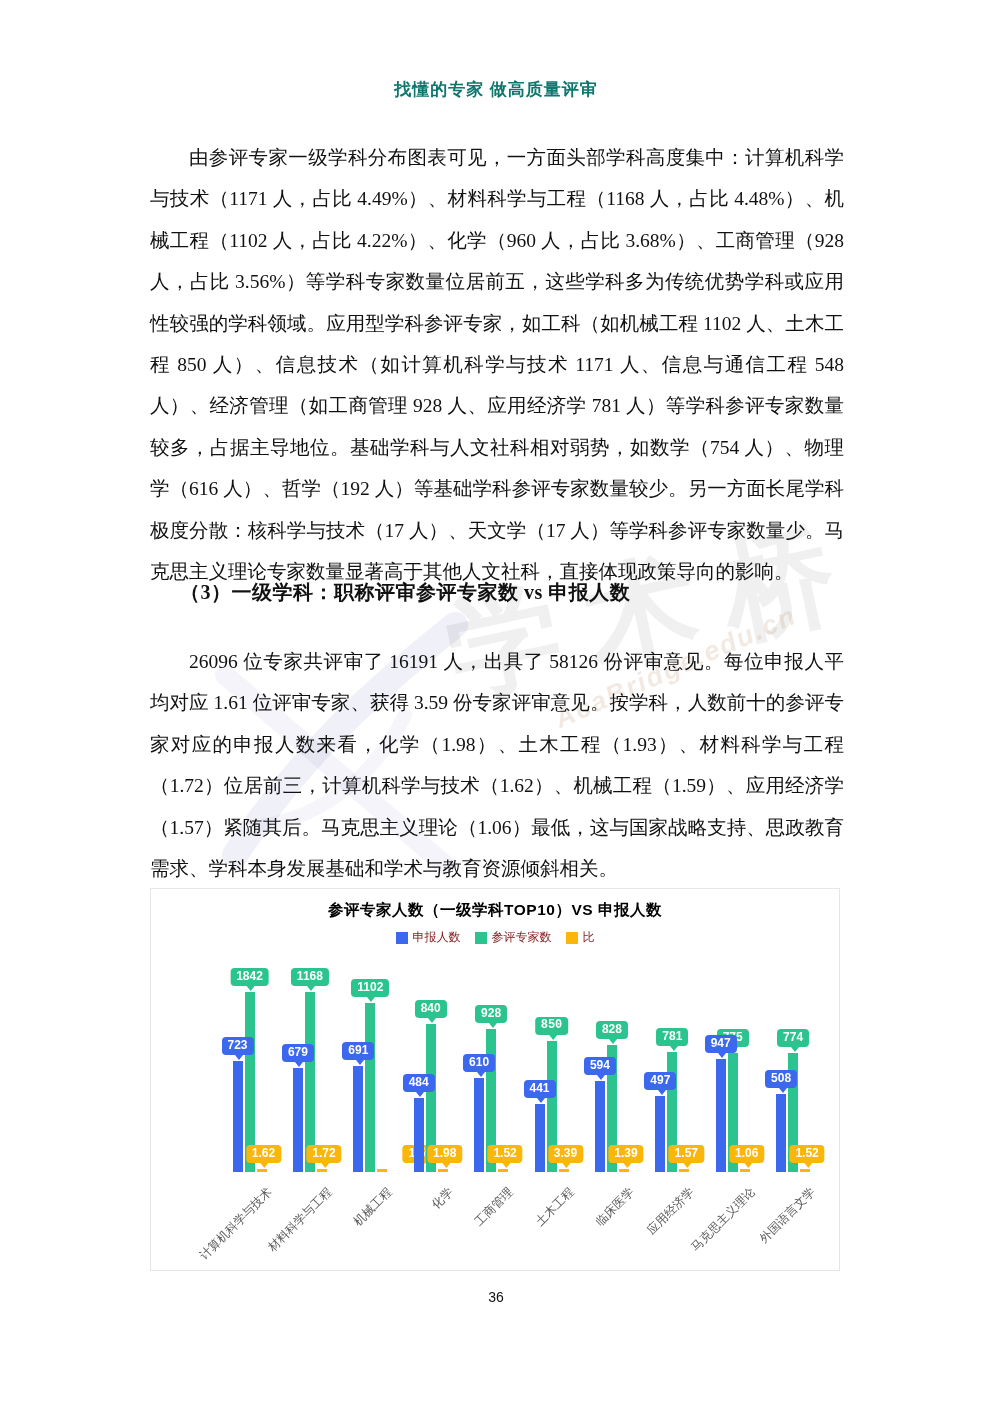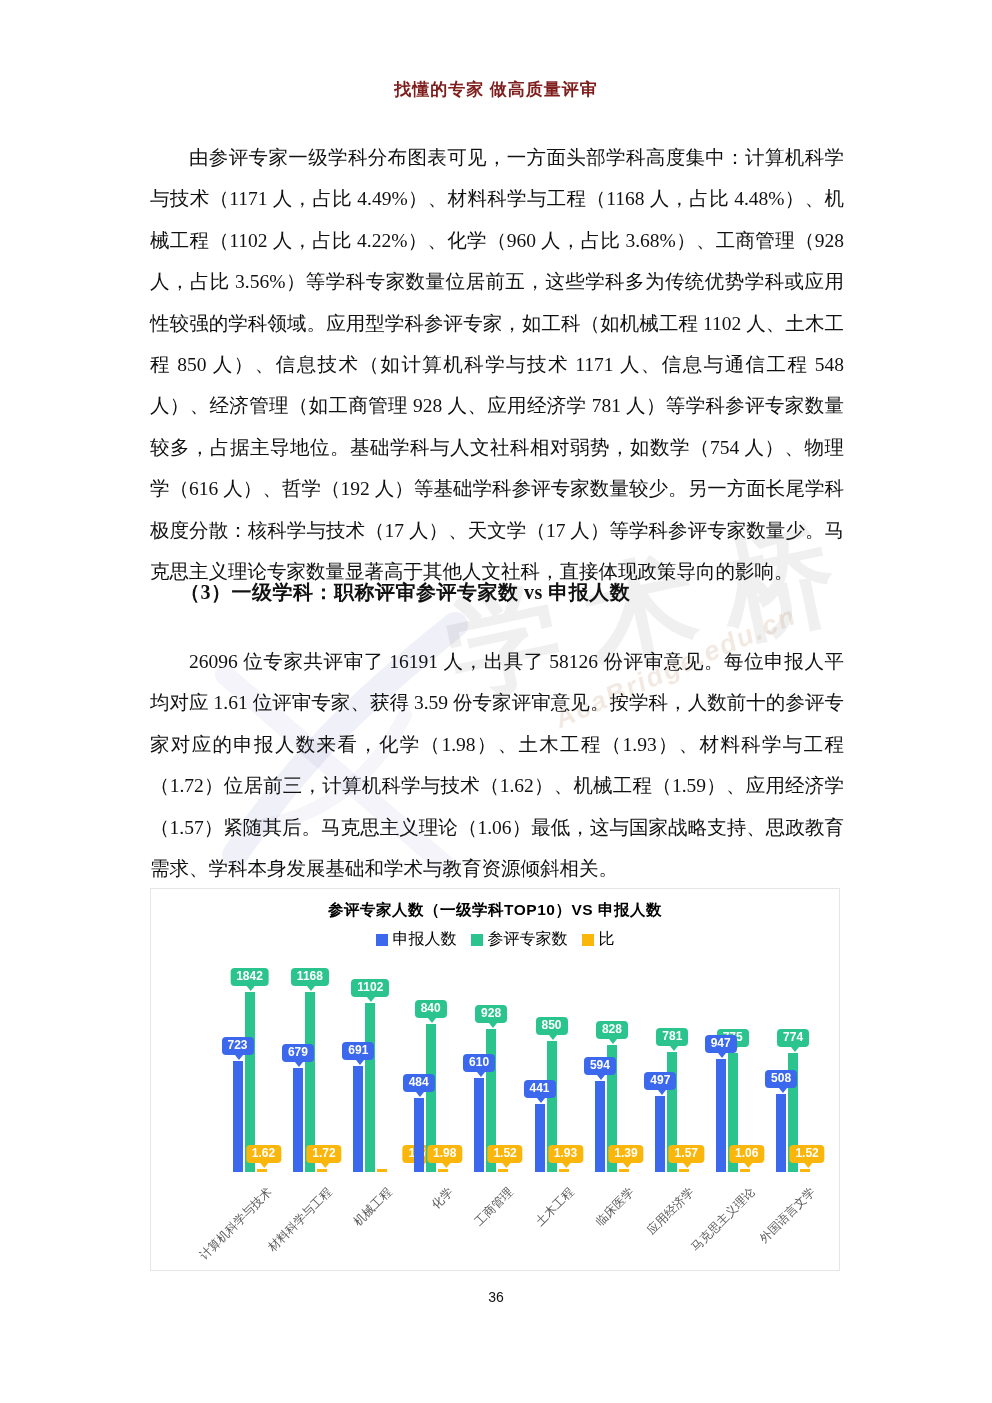--- a/index.html
+++ b/index.html
@@ -4,21 +4,21 @@
 <style>
   html,body { margin:0; padding:0; background:#ffffff; }
   .page {
     position:relative; width:992px; height:1403px; background:#ffffff;
     overflow:hidden; font-family:"Liberation Serif","DejaVu Serif",serif;
   }
   
   .doc-header {
     position:absolute; top:78px; left:0; width:100%; text-align:center;
     font-family:"Liberation Sans","DejaVu Sans",sans-serif;
-    font-weight:bold; font-size:17px; color:#7f1d1d; letter-spacing:1px;
+    font-weight:bold; font-size:17px; color:#0f766e; letter-spacing:1px;
   }
   
   .watermark { position:absolute; left:0; top:0; width:100%; height:100%; pointer-events:none; }
   .wm-main {
     position:absolute; left:445px; top:535px; font-size:112px; font-weight:bold;
     font-family:"Liberation Sans","DejaVu Sans",sans-serif;
     color:rgba(0,0,0,0.06); letter-spacing:28px; transform:rotate(-12deg); white-space:nowrap;
   }
   .wm-sub {
     position:absolute; left:545px; top:652px; font-size:27px; font-weight:bold; font-style:italic;
@@ -44,21 +44,21 @@
     background:#ffffff; border:1px solid #e6e6e6;
     font-family:"Liberation Sans","DejaVu Sans",sans-serif;
   }
   .chart-title {
     position:absolute; top:11px; left:0; width:100%; text-align:center;
     font-size:15.5px; font-weight:bold; color:#000000; letter-spacing:0.5px;
   }
   .chart-legend {
     position:absolute; top:40px; left:0; width:100%;
     display:flex; justify-content:center; align-items:center; gap:14px;
-    font-size:16px; color:#000000;
+    font-size:12px; color:#7f1d1d;
   }
   .legend-item { display:flex; align-items:center; gap:5px; }
   .swatch { width:12px; height:12px; display:inline-block; }
   .plot { position:absolute; left:0; top:0; width:688px; height:381px; }
   .bar { position:absolute; width:10px; }
   .callout {
     position:absolute; transform:translateX(-50%);
     color:#ffffff; font-weight:bold; font-size:12px; line-height:15px;
     padding:1px 6px 2px 6px; border-radius:4px; white-space:nowrap;
     background:var(--c);
@@ -148,23 +148,23 @@
         <div class="bar" style="left: 323.1px; top: 189px; height: 94px; background: rgb(59, 104, 236);"></div>
         <div class="bar" style="left: 335.1px; top: 140px; height: 143px; background: rgb(43, 196, 142);"></div>
         <div class="bar" style="left: 347.1px; top: 280px; height: 3px; background: rgb(251, 182, 11);"></div>
         <div class="callout" style="left: 340.1px; top: 116px; --c: #2BC48E;">928</div>
         <div class="callout" style="left: 328.1px; top: 165px; --c: #3B68EC;">610</div>
         <div class="callout" style="left: 354.1px; top: 256px; --c: #FBB60B;">1.52</div>
         <div class="x-label" style="right: 333.9px;">工商管理</div>
         <div class="bar" style="left: 383.5px; top: 215px; height: 68px; background: rgb(59, 104, 236);"></div>
         <div class="bar" style="left: 395.5px; top: 152px; height: 131px; background: rgb(43, 196, 142);"></div>
         <div class="bar" style="left: 407.5px; top: 280px; height: 3px; background: rgb(251, 182, 11);"></div>
-        <div class="callout" style="left: 400.5px; top: 128px; --c: #2BC48E;">850</div>
+        <div class="callout" style="left: 400.5px; top: 128px; font-family: Liberation Mono, monospace; --c: #2BC48E;">850</div>
         <div class="callout" style="left: 388.5px; top: 191px; --c: #3B68EC;">441</div>
-        <div class="callout" style="left: 414.5px; top: 256px; --c: #FBB60B;">1.93</div>
+        <div class="callout" style="left: 414.5px; top: 256px; --c: #FBB60B;">3.39</div>
         <div class="x-label" style="right: 273.5px;">土木工程</div>
         <div class="bar" style="left: 443.9px; top: 192px; height: 91px; background: rgb(59, 104, 236);"></div>
         <div class="bar" style="left: 455.9px; top: 156px; height: 127px; background: rgb(43, 196, 142);"></div>
         <div class="bar" style="left: 467.9px; top: 280px; height: 3px; background: rgb(251, 182, 11);"></div>
         <div class="callout" style="left: 460.9px; top: 132px; --c: #2BC48E;">828</div>
         <div class="callout" style="left: 448.9px; top: 168px; --c: #3B68EC;">594</div>
         <div class="callout" style="left: 474.9px; top: 256px; text-align: center; --c: #FBB60B;">1.39</div>
         <div class="x-label" style="right: 213.1px;">临床医学</div>
         <div class="bar" style="left: 504.3px; top: 207px; height: 76px; background: rgb(59, 104, 236);"></div>
         <div class="bar" style="left: 516.3px; top: 163px; height: 120px; background: rgb(43, 196, 142);"></div>

